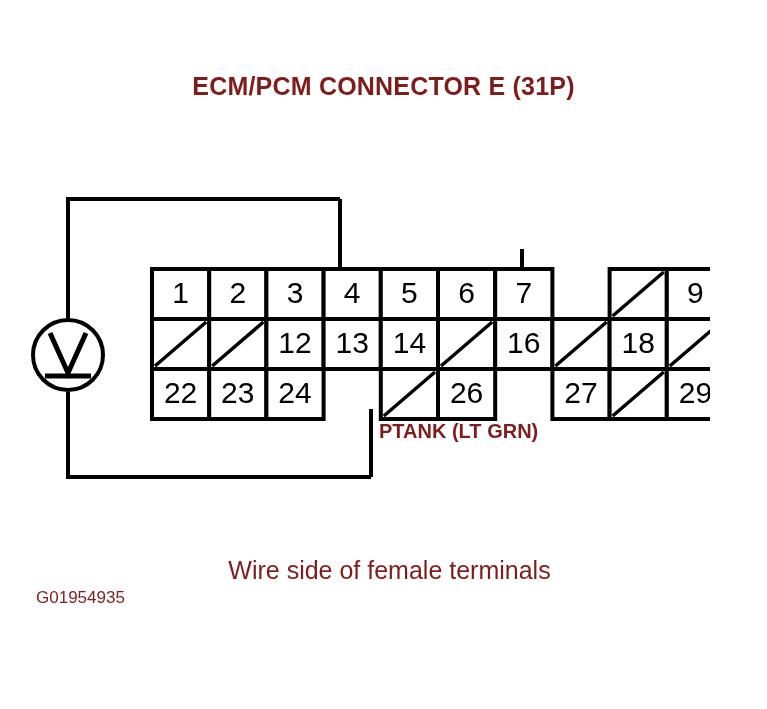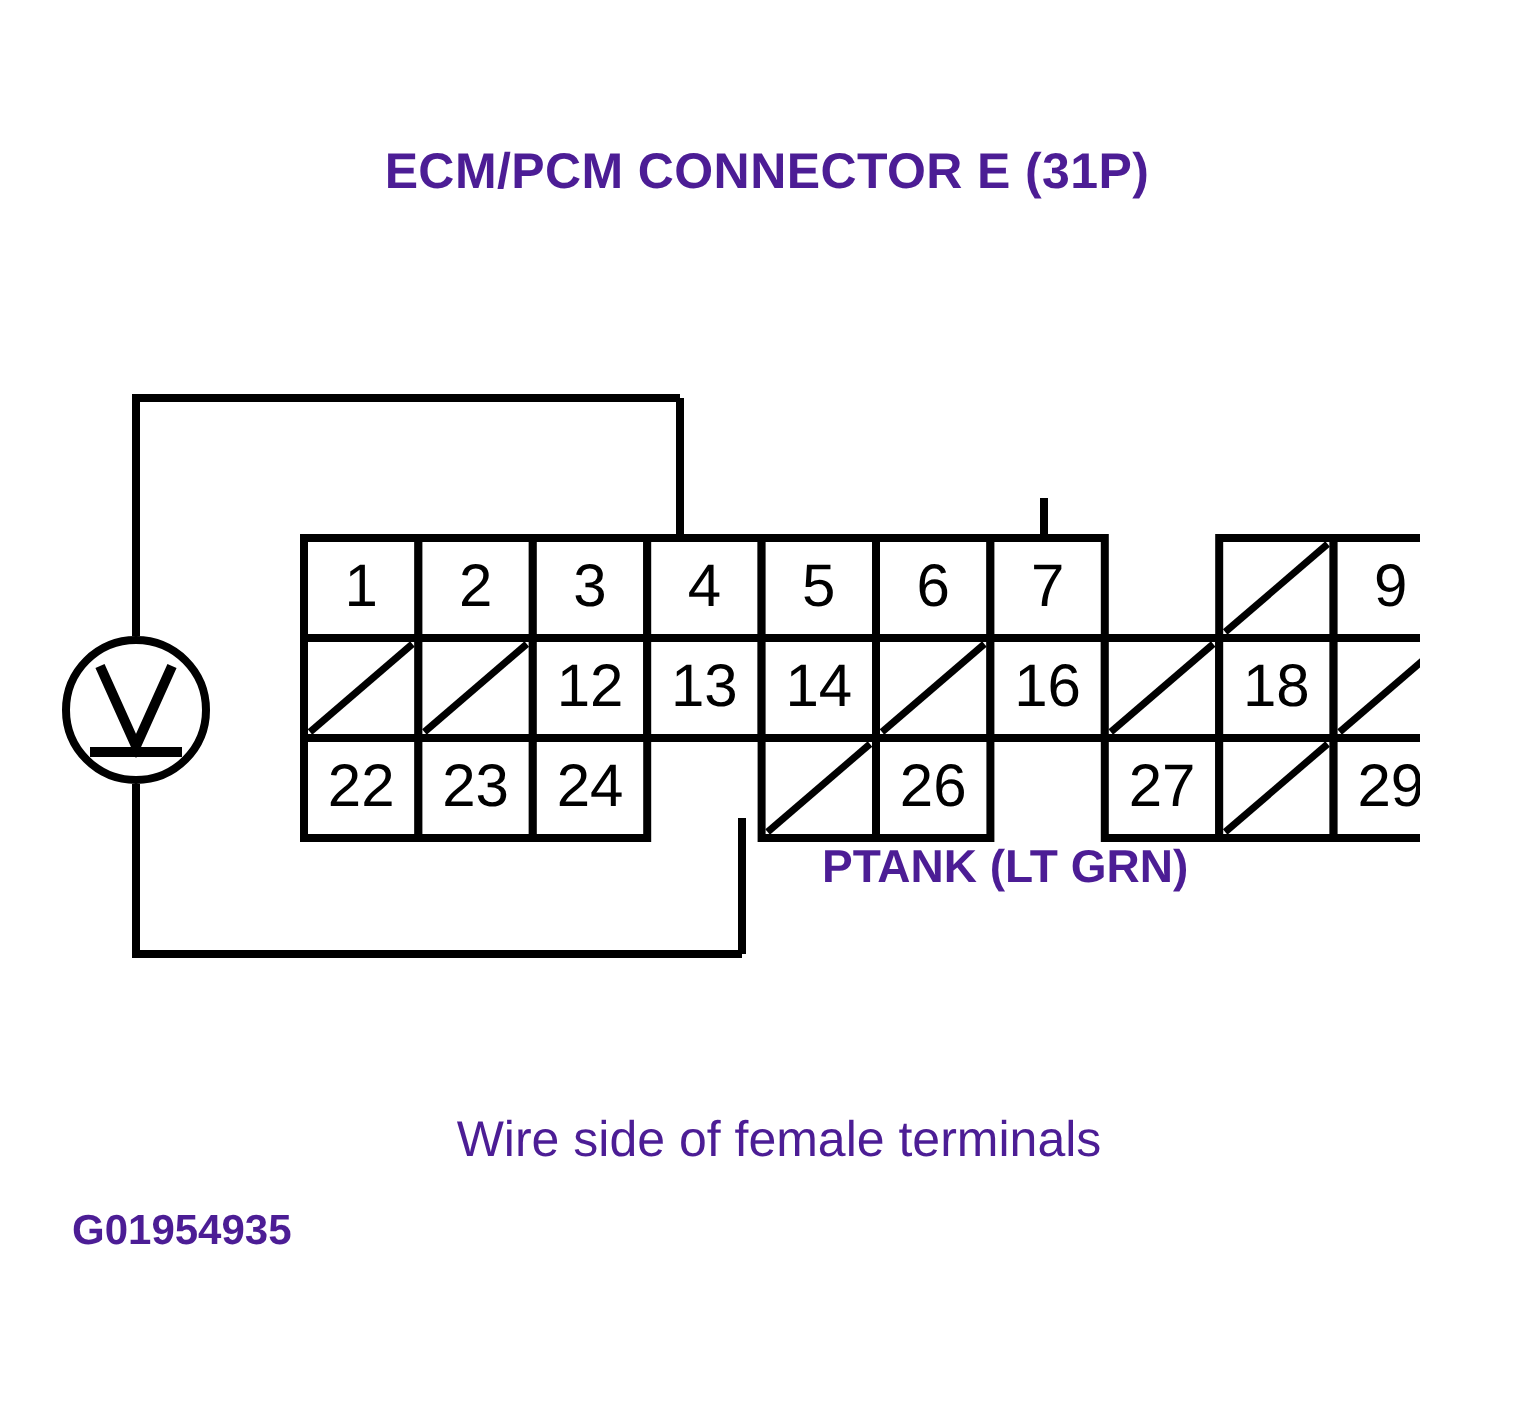--- a/index.html
+++ b/index.html
@@ -7,21 +7,21 @@
     padding: 0;
     background: #ffffff;
   }
   #page {
     position: relative;
     width: 710px;
     height: 709px;
     background: #ffffff;
     overflow: hidden;
     font-family: "Liberation Sans", sans-serif;
-    color: #4c1d95;
+    color: #7f1d1d;
   }
   #title {
     position: absolute;
     left: 0;
     top: 72px;
     width: 767px;
     text-align: center;
     font-size: 25px;
     font-weight: bold;
     letter-spacing: 0.2px;
@@ -32,42 +32,40 @@
     left: 342px;
     top: 200px;
     font-size: 24px;
     font-weight: bold;
     white-space: nowrap;
   }
   #ptank-label {
     position: absolute;
     left: 379px;
     top: 420px;
-    font-size: 23px;
+    font-size: 20px;
     font-weight: bold;
     white-space: nowrap;
-    margin-left: 32px;
   }
   #caption {
     position: absolute;
     left: 6px;
     top: 556px;
     width: 767px;
     text-align: center;
     font-size: 25px;
     font-weight: normal;
     white-space: nowrap;
   }
   #figure-id {
     position: absolute;
     left: 36px;
-    top: 604px;
-    font-size: 21px;
+    top: 588px;
+    font-size: 17px;
     white-space: nowrap;
-    font-weight: bold;
   }
   svg.art {
     position: absolute;
     left: 0;
     top: 0;
   }
   .cellnum {
     font-family: "Liberation Sans", sans-serif;
     font-size: 30px;
     fill: #000000;

